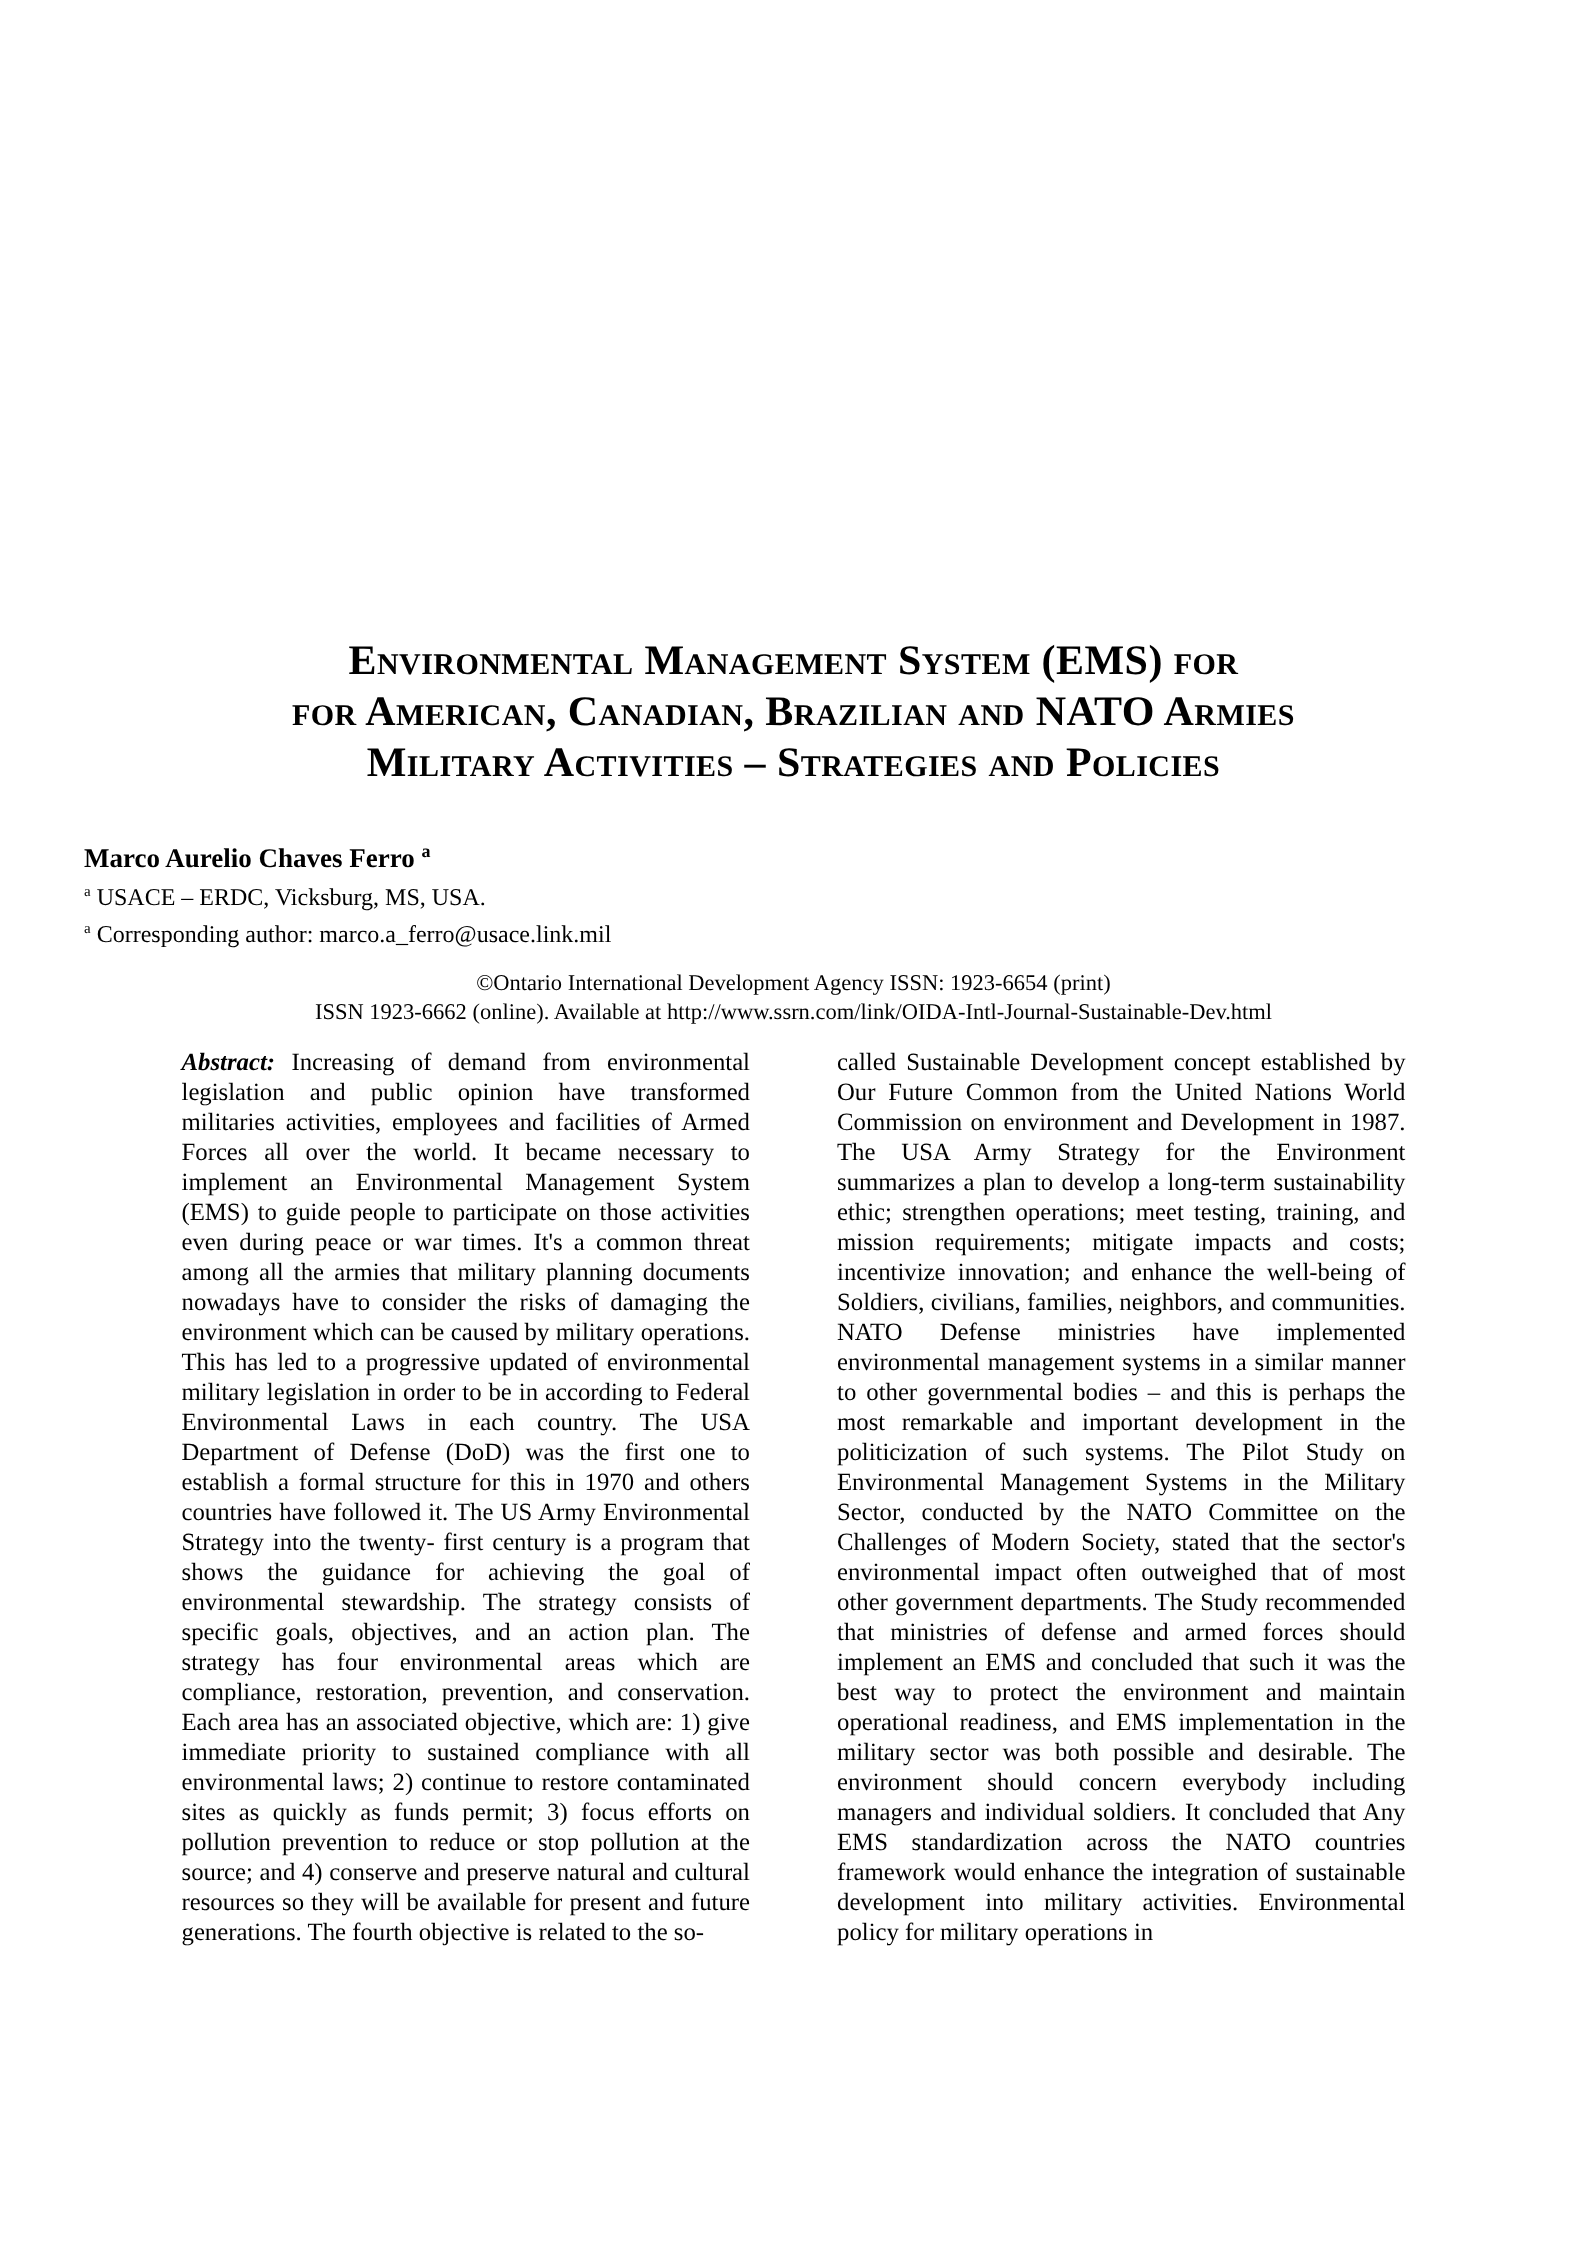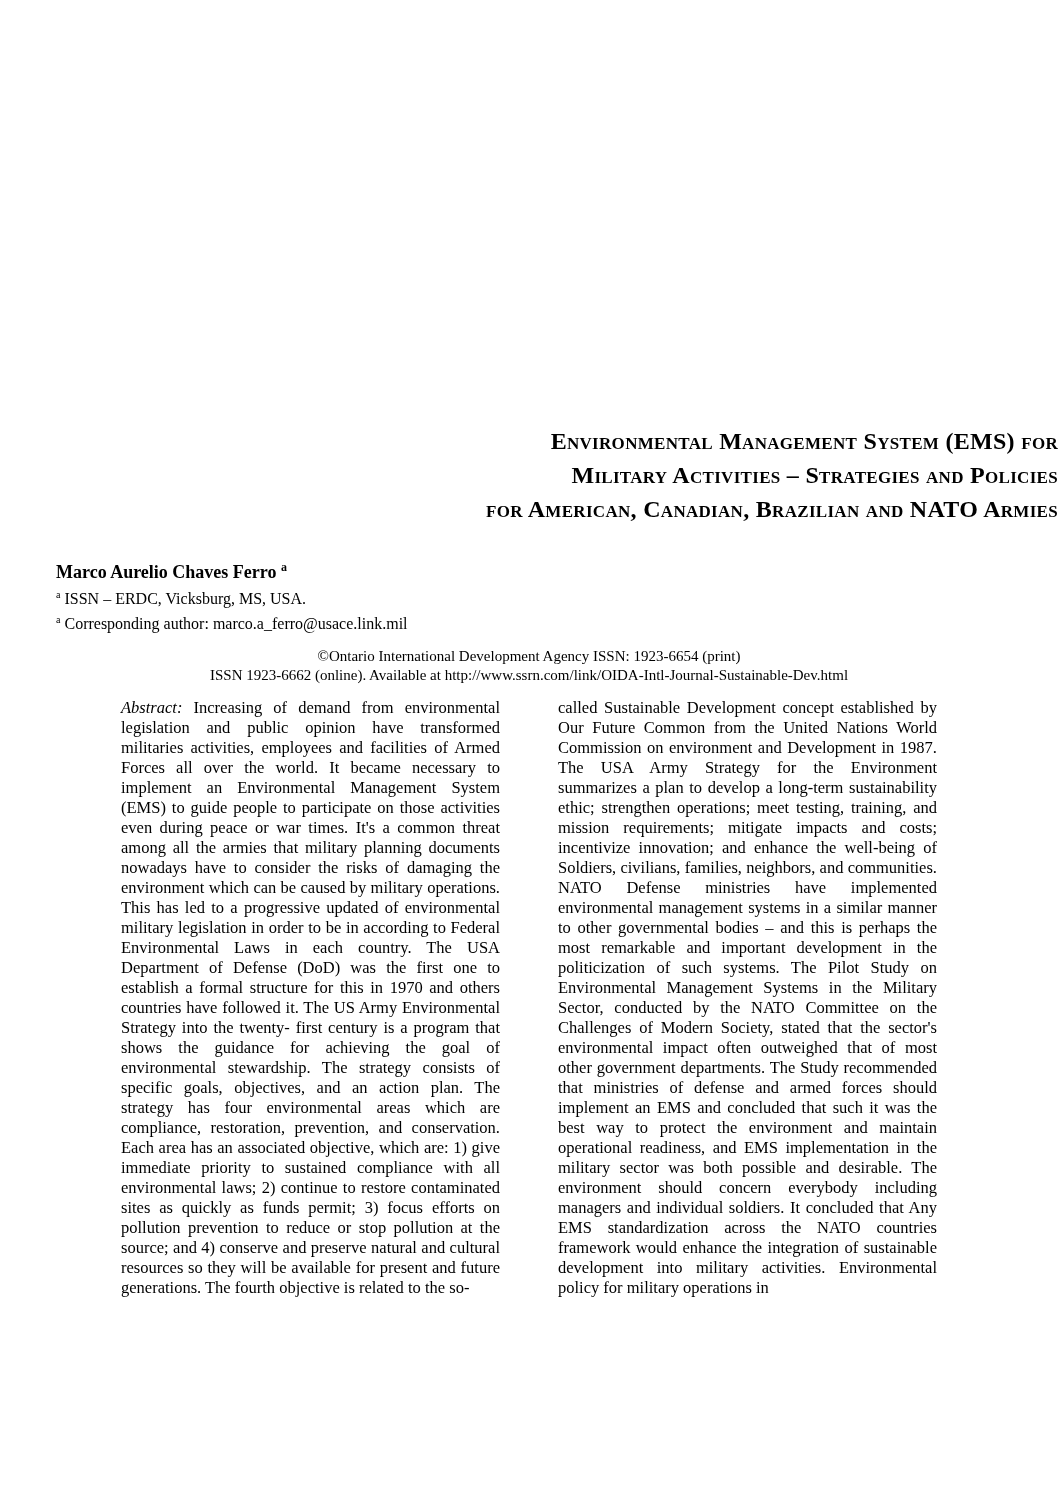--- a/index.html
+++ b/index.html
@@ -14,24 +14,24 @@
     background: #ffffff;
     color: #000000;
     font-family: "Liberation Serif", "DejaVu Serif", serif;
     overflow: hidden;
   }
   .title-block {
     position: absolute;
     top: 424px;
     left: 0;
     width: 100%;
-    text-align: right;
+    text-align: center;
     font-weight: bold;
     font-variant: small-caps;
-    font-size: 24px;
+    font-size: 28px;
     line-height: 34px;
     letter-spacing: 0.3px;
   }
   .author-block {
     position: absolute;
     top: 556px;
     left: 11px;
     width: 100%;
     text-align: left;
     margin-left: 45px;
@@ -68,43 +68,43 @@
     display: flex;
     gap: 58px;
   }
   .abstract-col {
     width: 379px;
     text-align: justify;
     font-size: 16.5px;
     line-height: 20px;
   }
   .abstract-label {
-    font-weight: normal;
+    font-weight: bold;
     font-style: italic;
   }
 </style>
 </head>
 <body>
 
 <div class="page">
 
   <div class="title-block">
     <div>Environmental Management System (EMS) for</div>
+    <div>for American, Canadian, Brazilian and NATO Armies</div>
     <div>Military Activities – Strategies and Policies</div>
-    <div>for American, Canadian, Brazilian and NATO Armies</div>
   </div>
 
   <div class="author-block">
     <div class="author-name">
       <span>Marco Aurelio Chaves Ferro</span>
       <sup>a</sup>
     </div>
     <div class="affiliation-line">
       <sup>a</sup>
-      <span>ISSN – ERDC, Vicksburg, MS, USA.</span>
+      <span>USACE – ERDC, Vicksburg, MS, USA.</span>
     </div>
     <div class="corresponding-line">
       <sup>a</sup>
       <span>Corresponding author: marco.a_ferro@usace.link.mil</span>
     </div>
   </div>
 
   <div class="issn-block">
     <div>©Ontario International Development Agency ISSN: 1923-6654 (print)</div>
     <div>ISSN 1923-6662 (online). Available at http://www.ssrn.com/link/OIDA-Intl-Journal-Sustainable-Dev.html</div>

